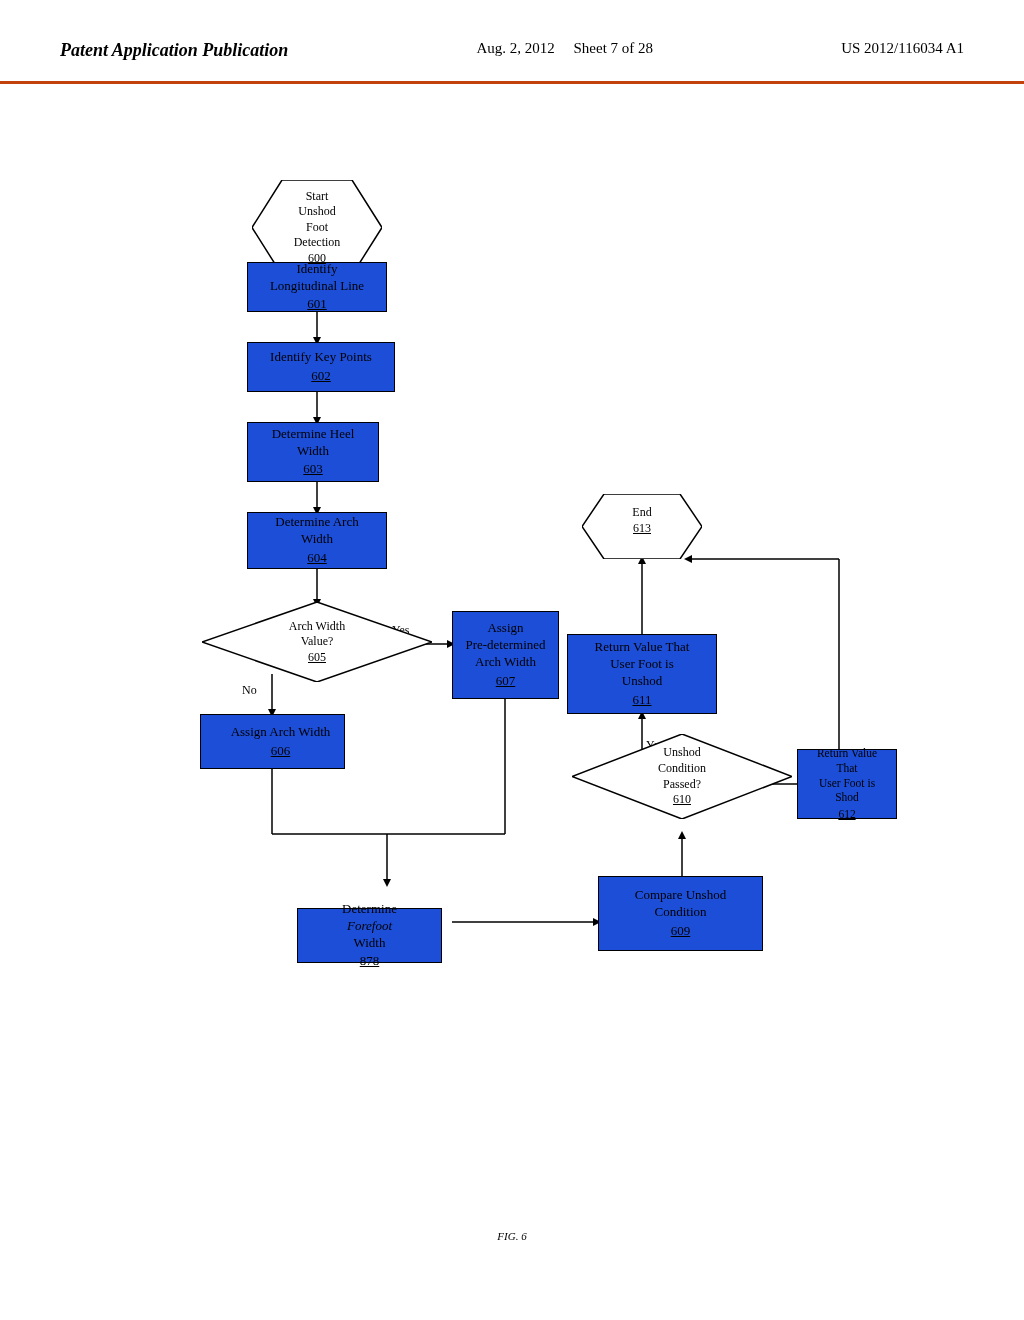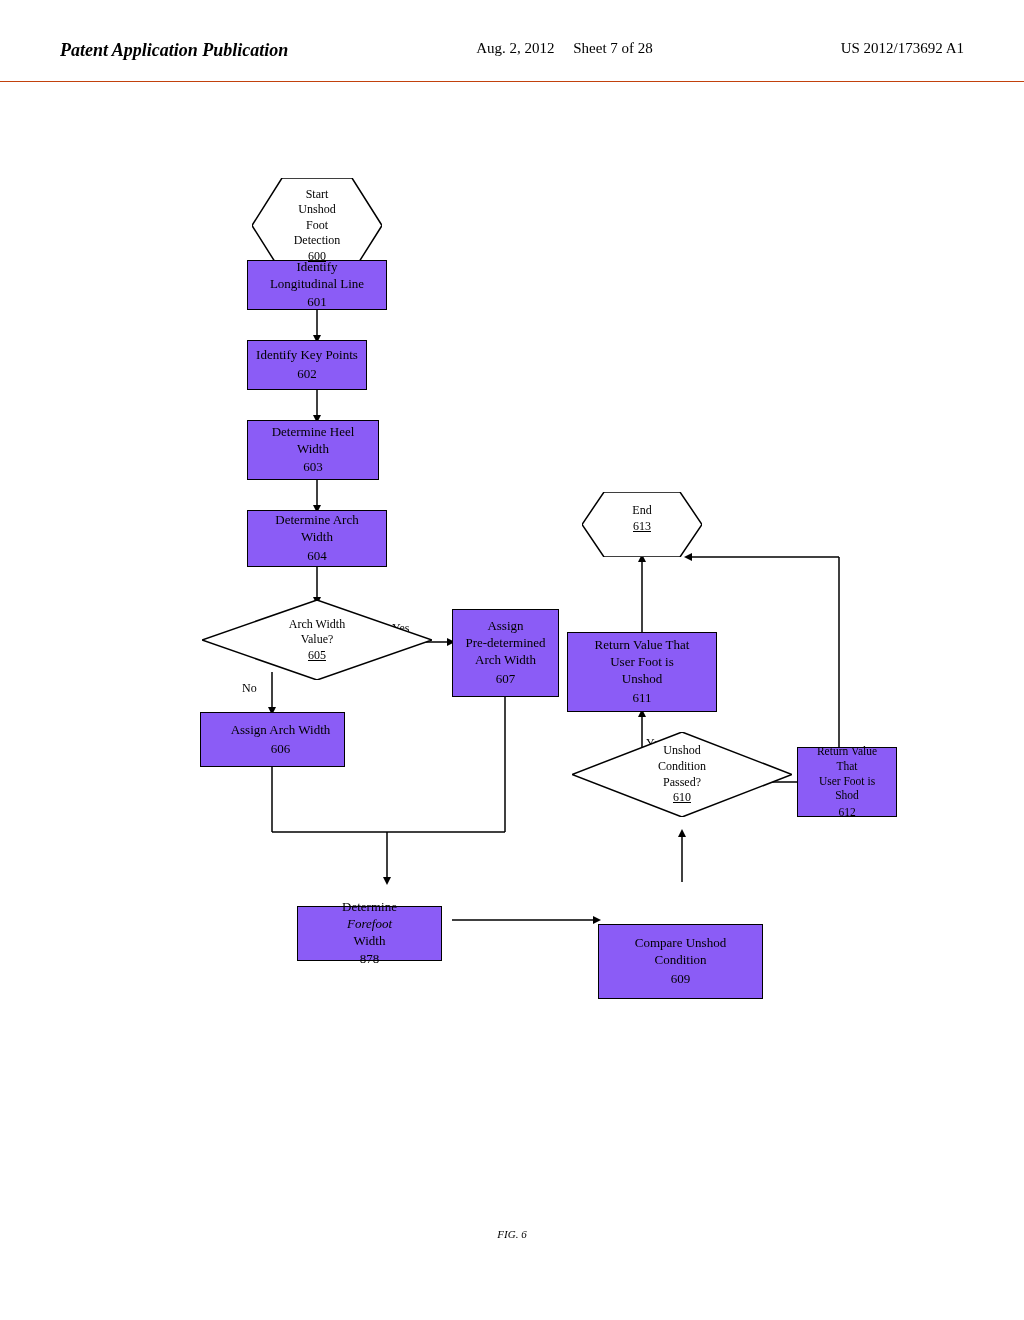--- a/index.html
+++ b/index.html
@@ -10,21 +10,21 @@
       min-height: 1320px;
       position: relative;
       overflow-x: hidden;
     }
 
     .header {
       display: flex;
       justify-content: space-between;
       align-items: flex-start;
       padding: 40px 60px 20px 60px;
-      border-bottom: 1px solid #c2410c;
+      border-bottom: 3px solid #c2410c;
     }
 
     .header-left {
       font-weight: bold;
       font-size: 18px;
       font-style: italic;
     }
 
     .header-center {
       font-size: 15px;
@@ -47,32 +47,33 @@
       position: relative;
       width: 780px;
       height: 1100px;
       margin: 0 auto;
     }
 
     
     .flow-box {
       position: absolute;
       border: 1.5px solid #000;
-      background: #8b5cf6;
+      background: #1d4ed8;
       display: flex;
       flex-direction: column;
       align-items: center;
       justify-content: center;
       text-align: center;
       font-size: 13px;
       line-height: 1.3;
       padding: 5px 8px;
     }
 
     .flow-box .ref {
+      text-decoration: underline;
       display: block;
       margin-top: 2px;
     }
 
     
     .flow-hex {
       position: absolute;
       display: flex;
       flex-direction: column;
       align-items: center;
@@ -132,21 +133,21 @@
 <div class="header">
   <div class="header-left">
     <span>Patent Application Publication</span>
   </div>
   <div class="header-center">
     <span>Aug. 2, 2012</span>
     &nbsp;&nbsp;&nbsp;
     <span>Sheet 7 of 28</span>
   </div>
   <div class="header-right">
-    <span>US 2012/173692 A1</span>
+    <span>US 2012/116034 A1</span>
   </div>
 </div>
 
 <div class="main-content">
   <div class="flowchart-container">
 
     <svg class="arrow-svg" style="position:absolute;top:0;left:0;width:780px;height:1100px;">
 
       <line x1="195" y1="112" x2="195" y2="145" stroke="#000" stroke-width="1.5"></line>
       <polygon points="195,148 191,140 199,140" fill="#000"></polygon>
@@ -213,21 +214,21 @@
       <div class="flow-hex-text" style="text-align:center;font-size:12px;line-height:1.3;">
         Start<br>Unshod<br>Foot<br>Detection<br><span style="text-decoration:underline;font-size:12px;">600</span>
       </div>
     </div>
 
     <div class="flow-box" style="left:125px;top:148px;width:140px;height:50px;">
       Identify<br>Longitudinal Line
       <span class="ref">601</span>
     </div>
 
-    <div class="flow-box" style="left:125px;top:228px;width:120px;height:50px;">
+    <div class="flow-box" style="left:125px;top:228px;width:148px;height:50px;">
       Identify Key Points
       <span class="ref">602</span>
     </div>
 
     <div class="flow-box" style="left:125px;top:308px;width:132px;height:60px;">
       Determine Heel<br>Width
       <span class="ref">603</span>
     </div>
 
     <div class="flow-box" style="left:125px;top:398px;width:140px;height:57px;">
@@ -252,21 +253,21 @@
     <div class="flow-box" style="left:330px;top:497px;width:107px;height:88px;">
       Assign<br>Pre-determined<br>Arch Width
       <span class="ref">607</span>
     </div>
 
     <div class="flow-box" style="left:175px;top:794px;width:145px;height:55px;">
       Determine<br><em>Forefoot</em> Width
       <span class="ref">878</span>
     </div>
 
-    <div class="flow-box" style="left:476px;top:812px;width:165px;height:75px;">
+    <div class="flow-box" style="left:476px;top:762px;width:165px;height:75px;">
       Compare Unshod<br>Condition
       <span class="ref">609</span>
     </div>
 
     <div class="flow-diamond" style="left:450px;top:620px;width:220px;height:85px;">
       <svg width="220" height="85" viewBox="0 0 220 85">
         <polygon points="110,0 220,42.5 110,85 0,42.5" fill="white" stroke="black" stroke-width="1.5"></polygon>
       </svg>
       <div class="flow-diamond-text" style="font-size:12px;line-height:1.3;text-align:center;">
         Unshod<br>Condition<br>Passed?<br><span style="text-decoration:underline;">610</span>

